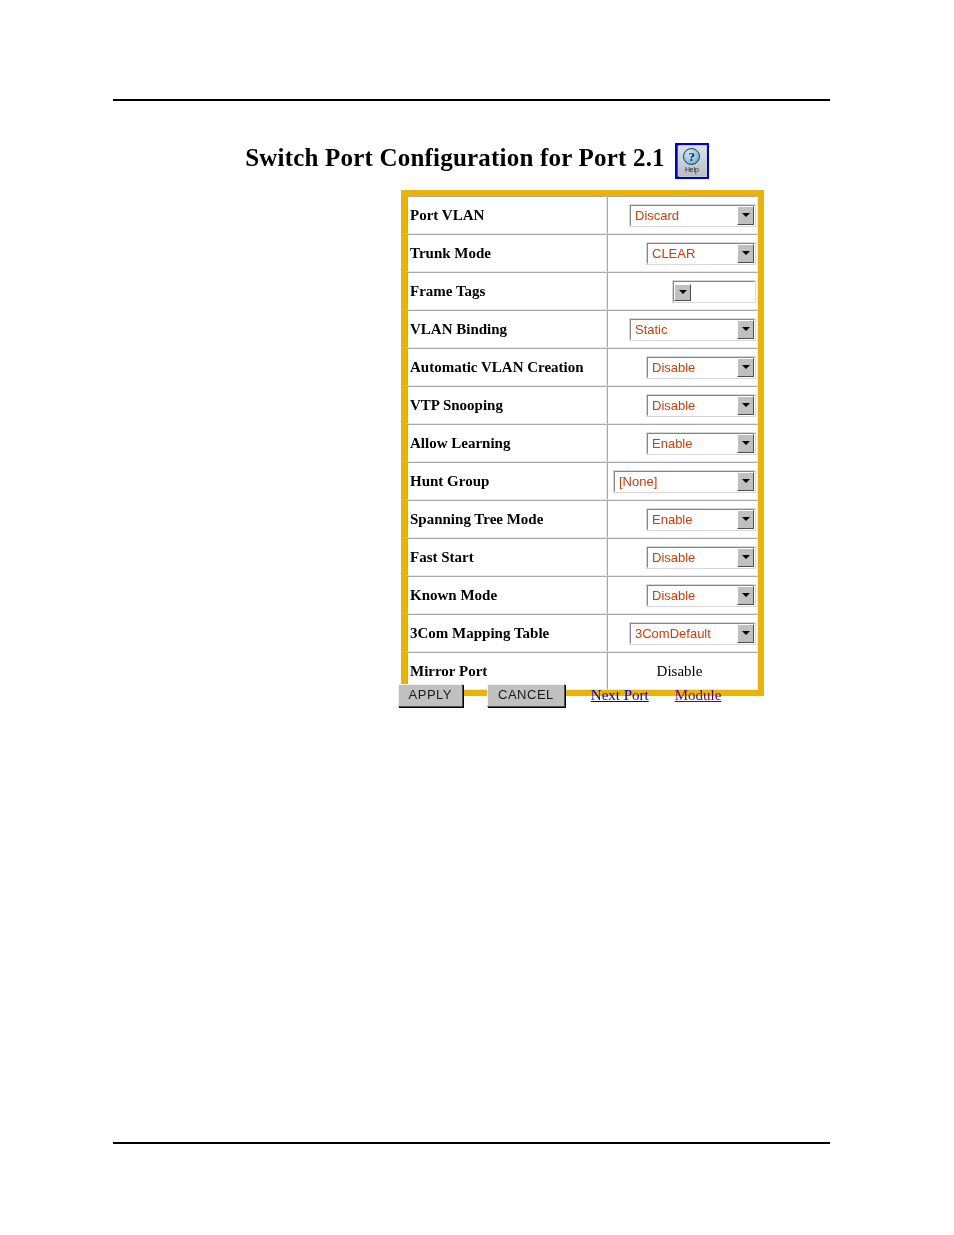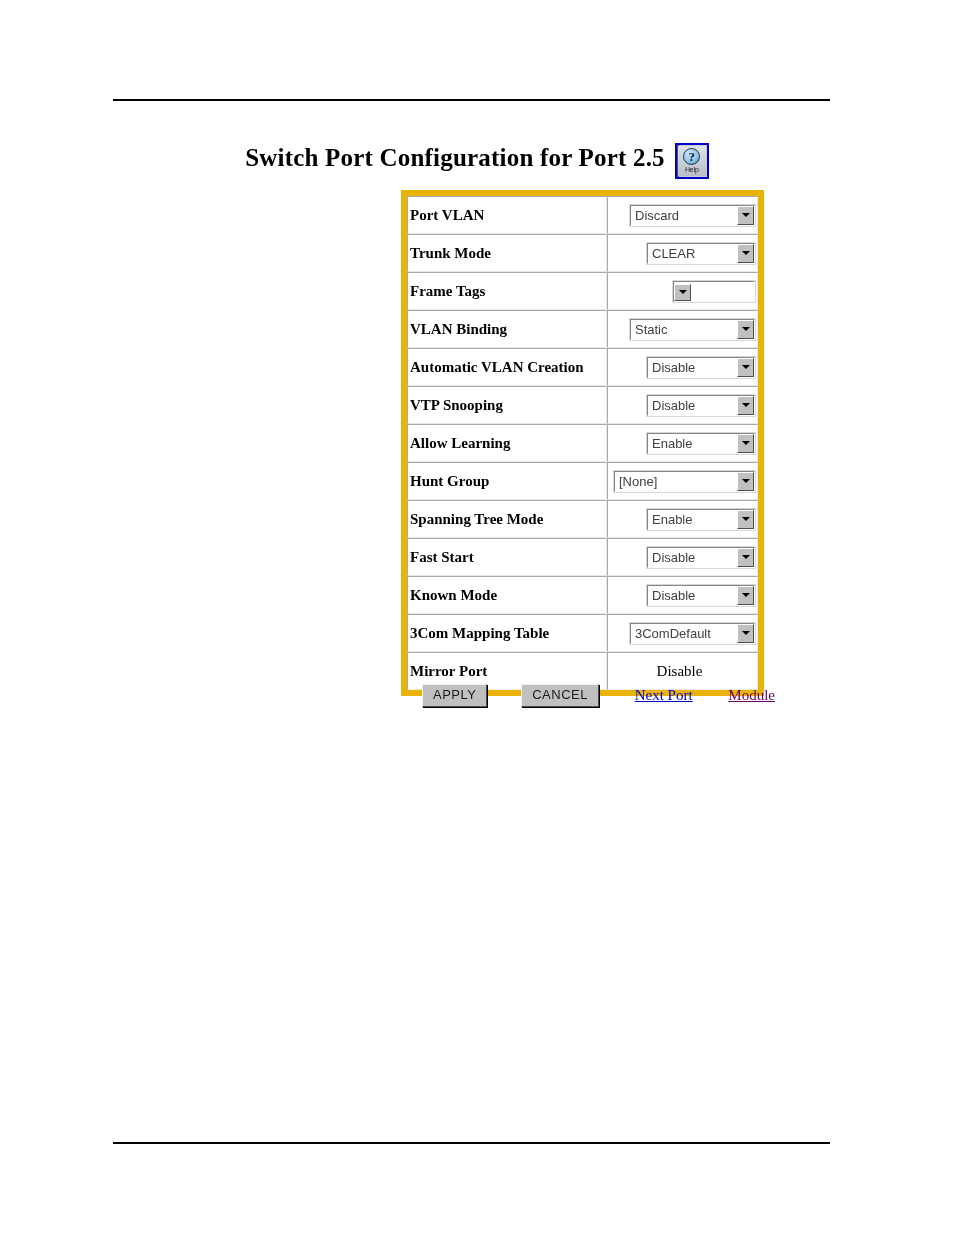--- a/index.html
+++ b/index.html
@@ -156,21 +156,21 @@
     box-shadow: 0 0 0 1px #d8d8d8;
     vertical-align: middle;
     cursor: pointer;
     overflow: hidden;
   }
   .wselect .wval {
     flex: 1 1 auto;
     font-family: "Liberation Sans", "DejaVu Sans", sans-serif;
     font-size: 13px;
     line-height: 19px;
-    color: #404040;
+    color: #c2410c;
     padding: 0 4px 0 4px;
     text-align: left;
     white-space: nowrap;
     overflow: hidden;
   }
   .wselect .warrow {
     flex: 0 0 17px;
     width: 17px;
     background: #c0c0c0;
     border-top: 1px solid #ffffff;
@@ -202,26 +202,26 @@
     color: #000000;
     display: block;
     text-align: center;
     line-height: 32px;
     padding-right: 6px;
   }
 
   
   .actions {
     position: absolute;
-    left: 422px;
+    left: 383px;
     top: 684px;
     width: 353px;
     display: flex;
     align-items: center;
-    justify-content: space-between;
+    justify-content: center;
     gap: 12px;
   }
   .wbutton {
     font-family: "Liberation Sans", "DejaVu Sans", sans-serif;
     font-size: 13px;
     color: #1a1a1a;
     background: #c0c0c0;
     border-top: 1px solid #f2f2f2;
     border-left: 1px solid #f2f2f2;
     border-right: 1px solid #4f4f4f;
@@ -247,21 +247,21 @@
   .link-module { color: #660066; }
 </style>
 </head>
 <body>
 
 <div class="page">
 
   <div class="rule rule-top"></div>
 
   <div class="title-row">
-    <h1 class="page-title">Switch Port Configuration for Port 2.5</h1>
+    <h1 class="page-title">Switch Port Configuration for Port 2.1</h1>
     <div class="help-btn">
       <div class="help-inner">
         <div class="help-q">?</div>
         <div class="help-label">Help</div>
       </div>
     </div>
   </div>
 
   <table class="settings-table">
     <colgroup>

